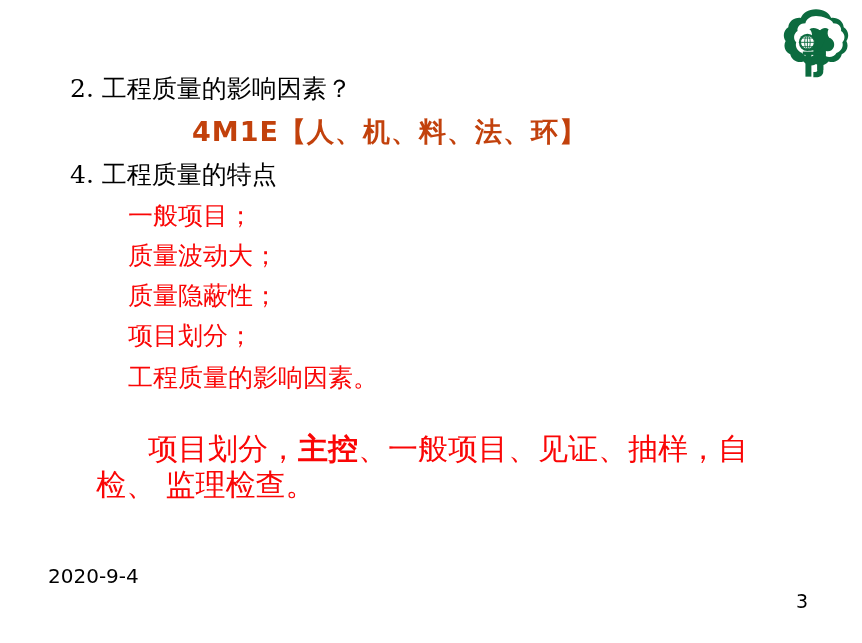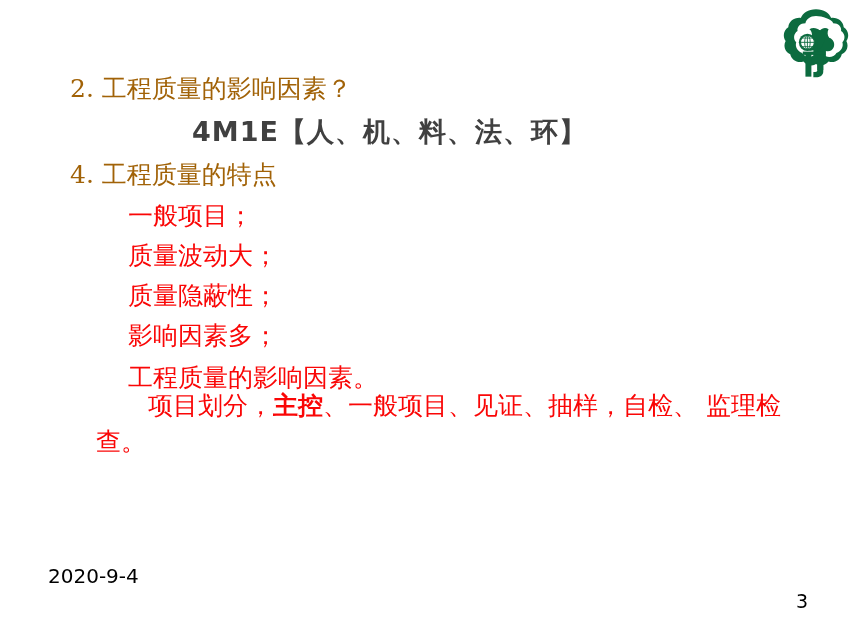--- a/index.html
+++ b/index.html
@@ -26,48 +26,48 @@
   }
 
   
   .line {
     position: absolute;
     white-space: pre;
     line-height: 1.0;
   }
 
   .heading-blue {
-    color: #a16207;
+    color: #000000;
     font-family: "DejaVu Serif", serif;
     font-size: 25px;
     letter-spacing: 0px;
   }
 
   .heading-red {
-    color: #404040;
+    color: #c2410c;
     font-family: "DejaVu Sans", sans-serif;
     font-weight: bold;
     font-size: 27px;
     letter-spacing: 1px;
   }
 
   .body-red {
     color: #fa0606;
     font-family: "DejaVu Serif", serif;
     font-size: 25px;
   }
 
   #para-block {
     position: absolute;
     left: 96px;
-    top: 388px;
+    top: 431px;
     width: 700px;
     color: #fa0606;
     font-family: "DejaVu Serif", serif;
-    font-size: 25px;
+    font-size: 30px;
     line-height: 36px;
     text-indent: 52px;
   }
   #para-block .bold-hei {
     font-family: "DejaVu Sans", sans-serif;
     font-weight: bold;
   }
 
   
   #footer-date {
@@ -166,21 +166,21 @@
 
   <div class="line heading-blue" style="left:70px; top:76px;">2. 工程质量的影响因素？</div>
 
   <div class="line heading-red" style="left:192px; top:118px;">4M1E【人、机、料、法、环】</div>
 
   <div class="line heading-blue" style="left:70px; top:162px;">4. 工程质量的特点</div>
 
   <div class="line body-red" style="left:128px; top:203px;">一般项目；</div>
   <div class="line body-red" style="left:128px; top:283px;">质量隐蔽性；</div>
   <div class="line body-red" style="left:128px; top:243px;">质量波动大；</div>
-  <div class="line body-red" style="left:128px; top:323px;">影响因素多；</div>
+  <div class="line body-red" style="left:128px; top:323px;">项目划分；</div>
   <div class="line body-red" style="left:128px; top:365px;">工程质量的影响因素。</div>
 
   <div id="para-block"><span>项目划分，</span><span class="bold-hei">主控</span><span>、一般项目、见证、抽样，自检、 监理检查。</span></div>
 
   <div id="footer-date">2020-9-4</div>
   <div id="footer-page">3</div>
 
 </div>
 
 </body></html>

